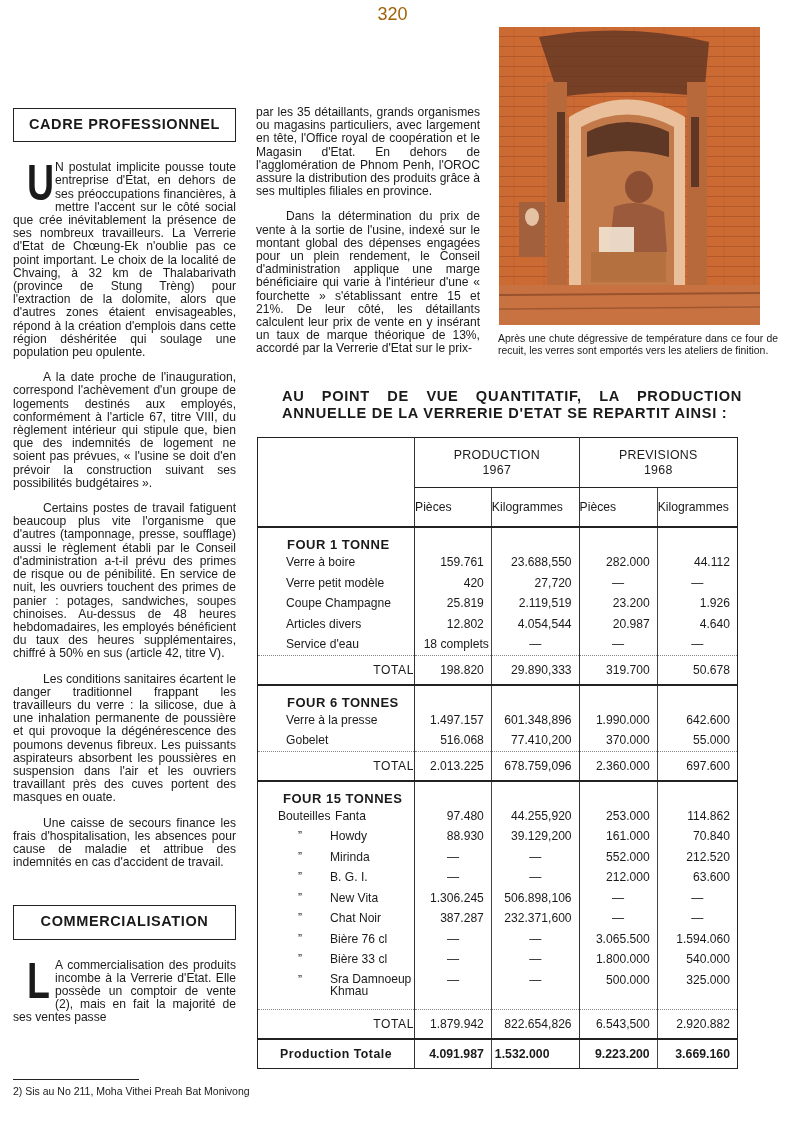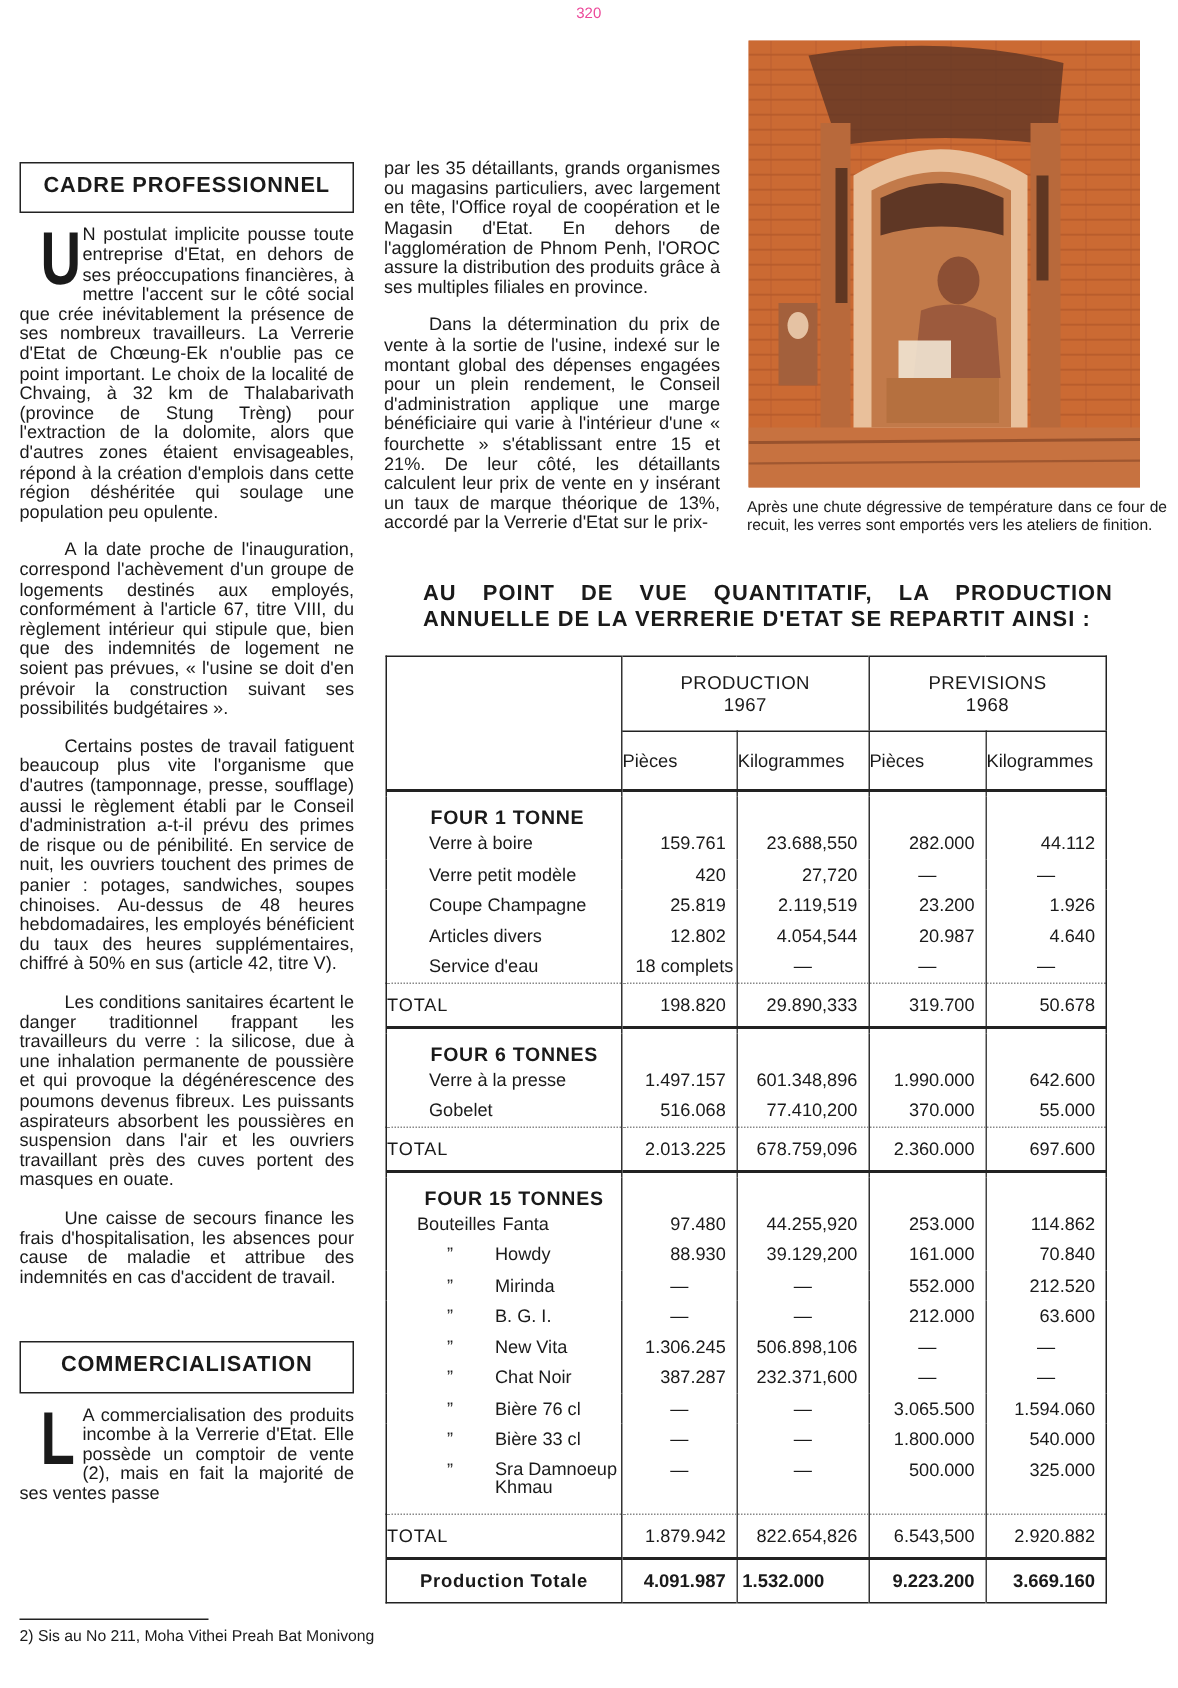--- a/index.html
+++ b/index.html
@@ -1,26 +1,26 @@
 <!DOCTYPE html>
 <html><head>
 <meta charset="utf-8">
 <style>
   html, body { margin: 0; padding: 0; background: #ffffff; }
   body { width: 785px; height: 1125px; position: relative; overflow: hidden;
          font-family: "Liberation Sans", sans-serif; color: #1a1a1a; }
-  .page-number { position: absolute; left: 0; width: 785px; top: 4px; text-align: center; font-size: 10px; color: #ec4899; }
+  .page-number { position: absolute; left: 0; width: 785px; top: 4px; text-align: center; font-size: 18px; color: #a16207; }
 
   .col { position: absolute; font-size: 12.1px; line-height: 13.2px; text-align: justify; }
   .col p { margin: 0 0 12px 0; }
   .col p.indent { text-indent: 30px; }
   #col1 { left: 13px; top: 108px; width: 223px; }
   #col2 { left: 256px; top: 106px; width: 224px; }
 
-  .section-box { border: 1.5px solid #222; text-align: center; font-weight: bold; font-size: 14.5px; letter-spacing: 0.6px; padding: 9px 0 10px 0; margin-bottom: 8px; }
+  .section-box { border: 1.5px solid #222; text-align: center; font-weight: bold; font-size: 14.5px; letter-spacing: 0.6px; padding: 9px 0 10px 0; margin-bottom: 19px; }
   .dropcap { float: left; font-weight: bold; font-size: 50px; line-height: 40px; margin: 2px 6px 0 14px; font-family: "Liberation Sans Narrow", "Liberation Sans", sans-serif; transform: scaleX(0.75); transform-origin: left top; width: 22px; }
   .spacer-gap { height: 24px; }
 
   .footnote-rule { position: absolute; left: 13px; top: 1079px; width: 126px; border-top: 1.3px solid #222; }
   .footnote { position: absolute; left: 13px; top: 1085px; width: 300px; font-size: 10.5px; line-height: 12px; }
   .footnote .cont { padding-left: 12px; display: block; }
 
   .photo { position: absolute; left: 499px; top: 27px; width: 261px; height: 298px; overflow: hidden;
            background: linear-gradient(180deg, #c8622a 0%, #d06f38 40%, #c9713f 70%, #c46a38 100%); }
   .caption { position: absolute; left: 498px; top: 333px; width: 280px; font-size: 10.4px; line-height: 11.6px; text-align: justify; }
@@ -43,21 +43,21 @@
   .sect-sep td.num { border-top: 2.2px solid #222; }
   .sect-sep td.lbl { border-top: 2.2px solid #222; }
   .row td { height: 20.5px; vertical-align: middle; }
   .row td.num { text-align: right; padding-right: 7px; }
   .row td.dash { text-align: center; }
   .row td.name { padding-left: 28px; }
   .row td.name.ind { padding-left: 20px; }
   .row td.name .ditto { display: inline-block; width: 52px; padding-left: 20px; box-sizing: border-box; }
   .sect-title td.lbl { font-weight: bold; font-size: 13px; letter-spacing: 0.5px; padding-left: 29px; height: 21px; vertical-align: bottom; }
   .total-row td { height: 28px; border-top: 1px dotted #888; }
-  .total-row td.lbl { text-align: left; padding-left: 0; letter-spacing: 0.6px; margin-top: 40px; }
+  .total-row td.lbl { text-align: right; padding-left: 0; letter-spacing: 0.6px; margin-top: 40px; }
   .grand-row td { height: 28px; font-weight: bold; font-size: 12.3px; border-top: 2.2px solid #222; }
   .grand-row td.lbl { text-align: center; letter-spacing: 0.5px; }
   .sra { line-height: 12px; display: inline-block; vertical-align: top; }
 </style>
 </head>
 <body>
 
 <div class="page-number">320</div>
 
 <div class="col" id="col1">

